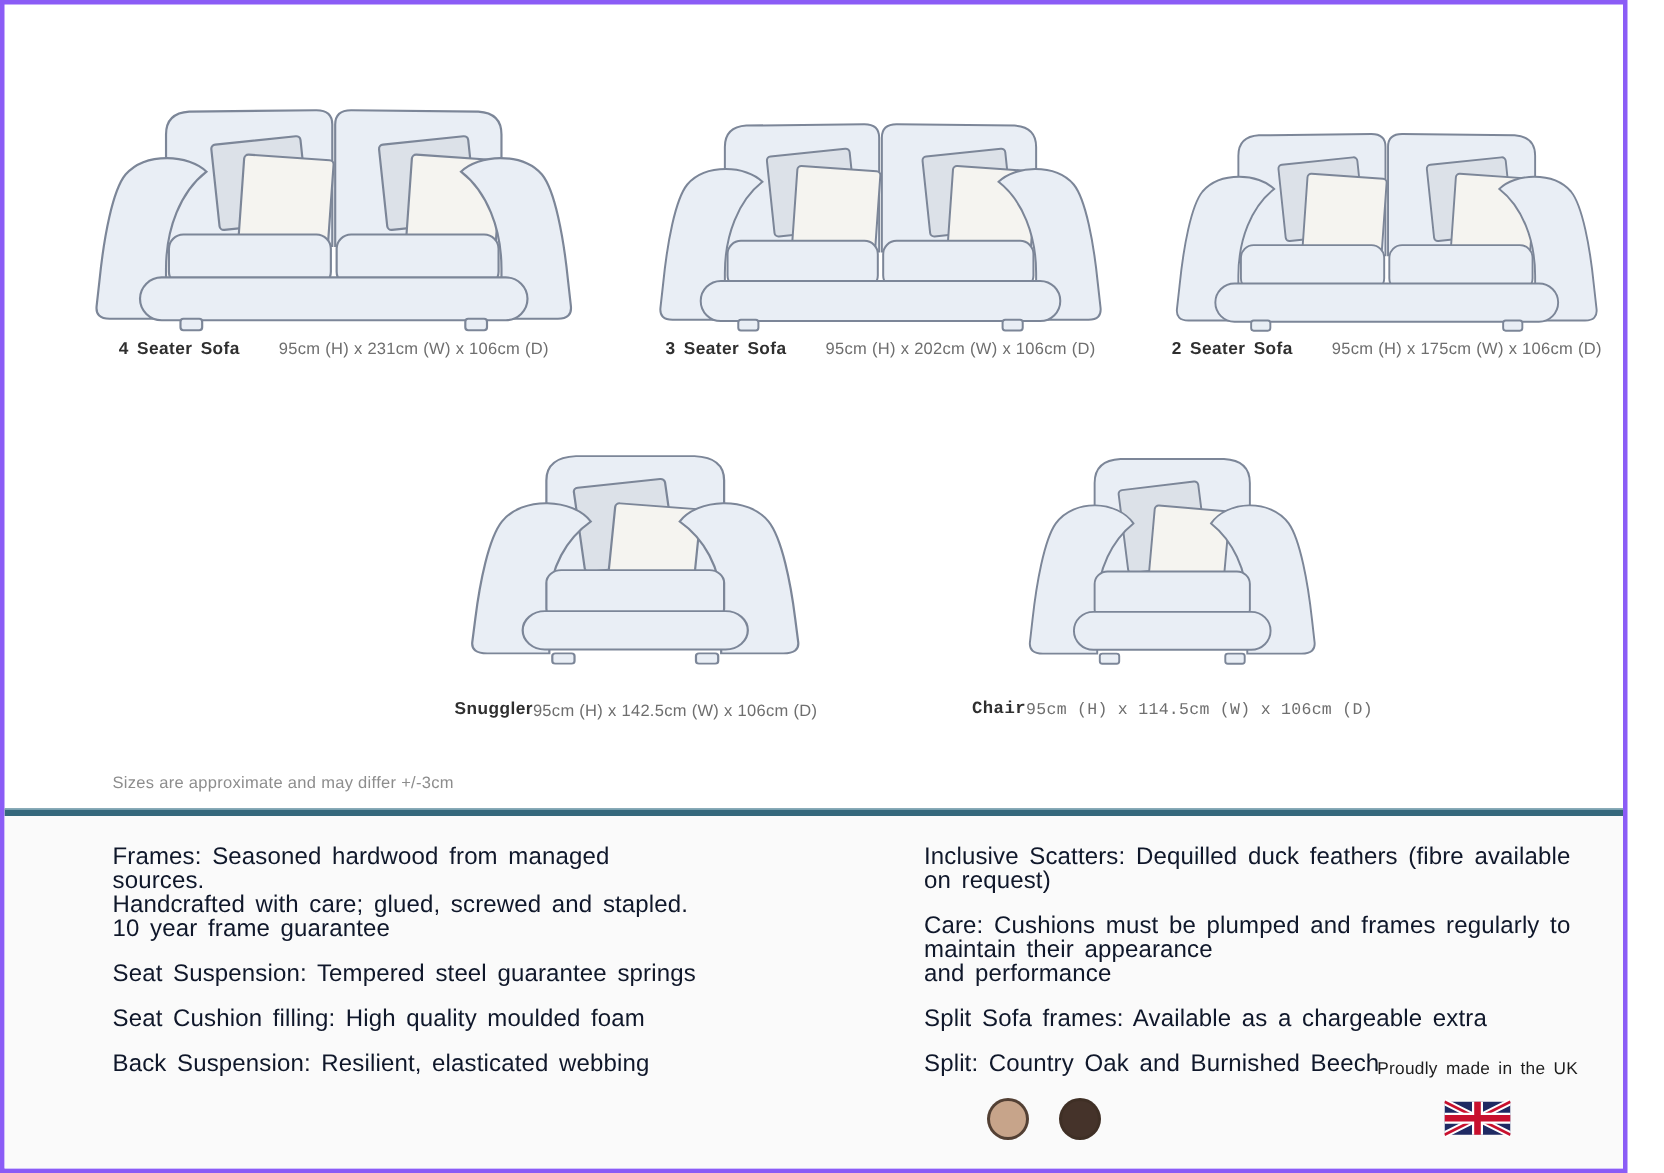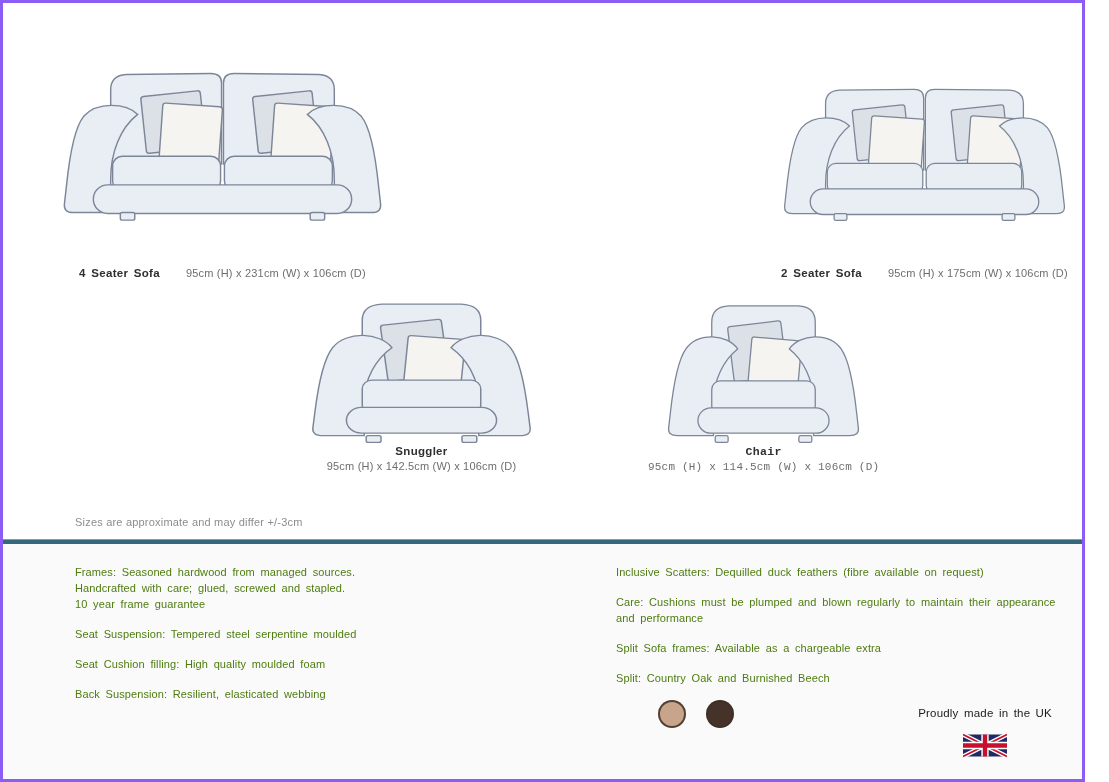--- a/index.html
+++ b/index.html
@@ -5,39 +5,39 @@
   * { margin:0; padding:0; box-sizing:border-box; }
   body { background:#fff; font-family:"Liberation Sans", sans-serif; }
   .page {
     position:relative; width:1085px; height:782px;
     background:#ffffff; border:3px solid #8b5cf6; overflow:hidden;
   }
   
   .fig { position:absolute; display:flex; flex-direction:column; align-items:center; }
   .fig svg.illus { display:block; }
   .label-row { display:flex; align-items:baseline; gap:26px; margin-top:4px; white-space:nowrap; }
-  .label-col { display:flex; flex-direction:column; align-items:center; margin-top:0; white-space:nowrap; }
+  .label-col { display:flex; flex-direction:row; align-items:center; margin-top:20px; white-space:nowrap; }
   .pname { font-size:11.5px; font-weight:bold; color:#2f2f2f; letter-spacing:.3px; word-spacing:2px; }
-  .pdims { font-size:11px; color:#6e6e6e; letter-spacing:.2px;margin-top:40px; }
+  .pdims { font-size:11px; color:#6e6e6e; letter-spacing:.2px; }
   .label-col .pdims { margin-top:3px; }
 
   .fig-sofa4 { left:46px;  top:60px; }
   .fig-sofa3 { left:423px; top:70px; }
   .fig-sofa2 { left:768px; top:77px; }
   .fig-snuggler { left:300px; top:290px; }
   .fig-chair    { left:645px; top:292px;font-family:Liberation Mono, monospace; }
 
   
   .note { position:absolute; left:72px; top:513px; font-size:11px; color:#8d8d8d; letter-spacing:.2px; }
   .divider { position:absolute; left:0; right:0; top:536px; height:5px;
              background:#35687c; border-top:1px solid #7ba2b1; }
   .bottom-panel { position:absolute; left:0; right:0; top:541px; bottom:0; background:#fafafa; }
 
   
-  .specs { position:absolute; font-size:11px; color:#4d7c0f; line-height:16px;
+  .specs { position:absolute; font-size:16px; color:#0f172a; line-height:16px;
            letter-spacing:.1px; word-spacing:2.5px; }
   .specs-left  { left:72px;  top:561px; width:390px; }
   .specs-right { left:613px; top:561px; width:440px; }
   .spec-p { white-space:pre-line; margin-bottom:14px; }
 
   .swatch-row { display:flex; gap:20px; margin-top:2px; margin-left:42px; }
   .swatch { width:28px; height:28px; border-radius:50%; border:2px solid rgba(62,47,36,.85); }
 
   
   .made-in { position:absolute; right:30px; bottom:20px; display:flex; align-items:center; gap:13px;flex-direction:column; }
@@ -82,20 +82,29 @@
   <div class="fig fig-sofa4">
     <svg class="illus" width="347" height="160" viewBox="0 0 360 168" preserveAspectRatio="none">
         <use href="#sofa-shape"></use>
       </svg>
     <div class="label-row">
       <span class="pname">4 Seater Sofa</span>
       <span class="pdims">95cm (H) x 231cm (W) x 106cm (D)</span>
     </div>
   </div>
 
+  <div class="fig fig-sofa3">
+    <svg class="illus" width="322" height="150" viewBox="0 0 360 168" preserveAspectRatio="none">
+        <use href="#sofa-shape"></use>
+      </svg>
+    <div class="label-row">
+      <span class="pname">3 Seater Sofa</span>
+      <span class="pdims">95cm (H) x 202cm (W) x 106cm (D)</span>
+    </div>
+  </div>
 
   <div class="fig fig-sofa2">
     <svg class="illus" width="307" height="143" viewBox="0 0 360 168" preserveAspectRatio="none">
         <use href="#sofa-shape"></use>
       </svg>
     <div class="label-row">
       <span class="pname">2 Seater Sofa</span>
       <span class="pdims">95cm (H) x 175cm (W) x 106cm (D)</span>
     </div>
   </div>
@@ -121,28 +130,28 @@
   </div>
 
   <div class="note">Sizes are approximate and may differ +/-3cm</div>
   <div class="divider"></div>
   <div class="bottom-panel"></div>
 
   <div class="specs specs-left">
     <p class="spec-p">Frames: Seasoned hardwood from managed sources.
 Handcrafted with care; glued, screwed and stapled.
 10 year frame guarantee</p>
-    <p class="spec-p">Seat Suspension: Tempered steel serpentine moulded</p>
+    <p class="spec-p">Seat Suspension: Tempered steel guarantee springs</p>
     <p class="spec-p">Seat Cushion filling: High quality moulded foam</p>
     <p class="spec-p">Back Suspension: Resilient, elasticated webbing</p>
   </div>
 
   <div class="specs specs-right">
     <p class="spec-p">Inclusive Scatters: Dequilled duck feathers (fibre available on request)</p>
-    <p class="spec-p">Care: Cushions must be plumped and blown regularly to maintain their appearance
+    <p class="spec-p">Care: Cushions must be plumped and frames regularly to maintain their appearance
 and performance</p>
     <p class="spec-p">Split Sofa frames: Available as a chargeable extra</p>
     <p class="spec-p">Split: Country Oak and Burnished Beech</p>
     <div class="swatch-row">
       <div class="swatch" style="background-color: rgb(199, 164, 138);"></div>
       <div class="swatch" style="background-color: rgb(69, 51, 42);"></div>
     </div>
   </div>
 
   <div class="made-in">

